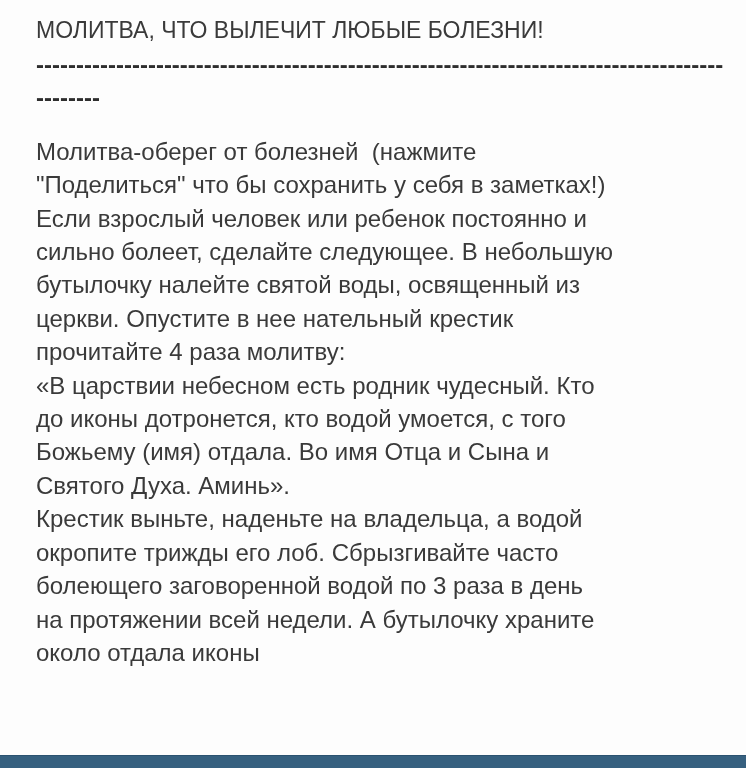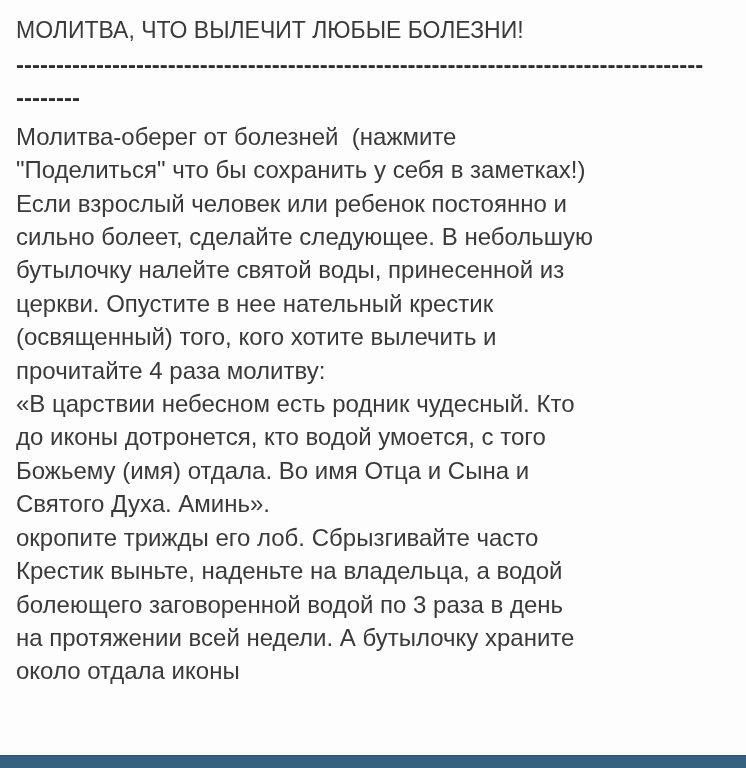--- a/index.html
+++ b/index.html
@@ -11,41 +11,41 @@
     overflow: hidden;
     font-family: "Liberation Sans", sans-serif;
   }
   .page {
     position: relative;
     width: 746px;
     height: 768px;
     background: #fdfdfd;
   }
   .post {
-    padding: 13px 18px 0 16px;
+    padding: 13px 18px 0 36px;
     color: #3a3a3a;
   }
   .post-title {
     font-size: 23px;
     line-height: 35px;
     font-weight: 400;
     color: #3a3a3a;
     white-space: nowrap;
   }
   .separator-line {
     font-size: 24px;
     line-height: 33.4px;
     color: #2e2e2e;
     font-weight: 700;
     white-space: nowrap;
     overflow: hidden;
     letter-spacing: 0;
   }
   .body-text {
-    margin-top: 5px;
+    margin-top: 20px;
   }
   .body-line {
     font-size: 24px;
     line-height: 33.4px;
     color: #3a3a3a;
     white-space: pre-wrap;
   }
   .bottom-bar {
     position: absolute;
     left: 0;
@@ -65,29 +65,28 @@
     <div class="post-title">МОЛИТВА, ЧТО ВЫЛЕЧИТ ЛЮБЫЕ БОЛЕЗНИ!</div>
     <div class="separator">
       <div class="separator-line">--------------------------------------------------------------------------------------</div>
       <div class="separator-line">--------</div>
     </div>
     <div class="body-text">
       <div class="body-line">Молитва-оберег от болезней  (нажмите</div>
       <div class="body-line">"Поделиться" что бы сохранить у себя в заметках!)</div>
       <div class="body-line">Если взрослый человек или ребенок постоянно и</div>
       <div class="body-line">сильно болеет, сделайте следующее. В небольшую</div>
-      <div class="body-line">бутылочку налейте святой воды, принесенной из</div>
+      <div class="body-line">бутылочку налейте святой воды, освященный из</div>
       <div class="body-line">церкви. Опустите в нее нательный крестик</div>
-      <div class="body-line">(освященный) того, кого хотите вылечить и</div>
       <div class="body-line">прочитайте 4 раза молитву:</div>
       <div class="body-line">«В царствии небесном есть родник чудесный. Кто</div>
       <div class="body-line">до иконы дотронется, кто водой умоется, с того</div>
       <div class="body-line">Божьему (имя) отдала. Во имя Отца и Сына и</div>
       <div class="body-line">Святого Духа. Аминь».</div>
+      <div class="body-line">Крестик выньте, наденьте на владельца, а водой</div>
       <div class="body-line">окропите трижды его лоб. Сбрызгивайте часто</div>
-      <div class="body-line">Крестик выньте, наденьте на владельца, а водой</div>
       <div class="body-line">болеющего заговоренной водой по 3 раза в день</div>
       <div class="body-line">на протяжении всей недели. А бутылочку храните</div>
       <div class="body-line">около отдала иконы</div>
     </div>
   </div>
   <div class="bottom-bar"></div>
 </div>
 
 </body></html>

